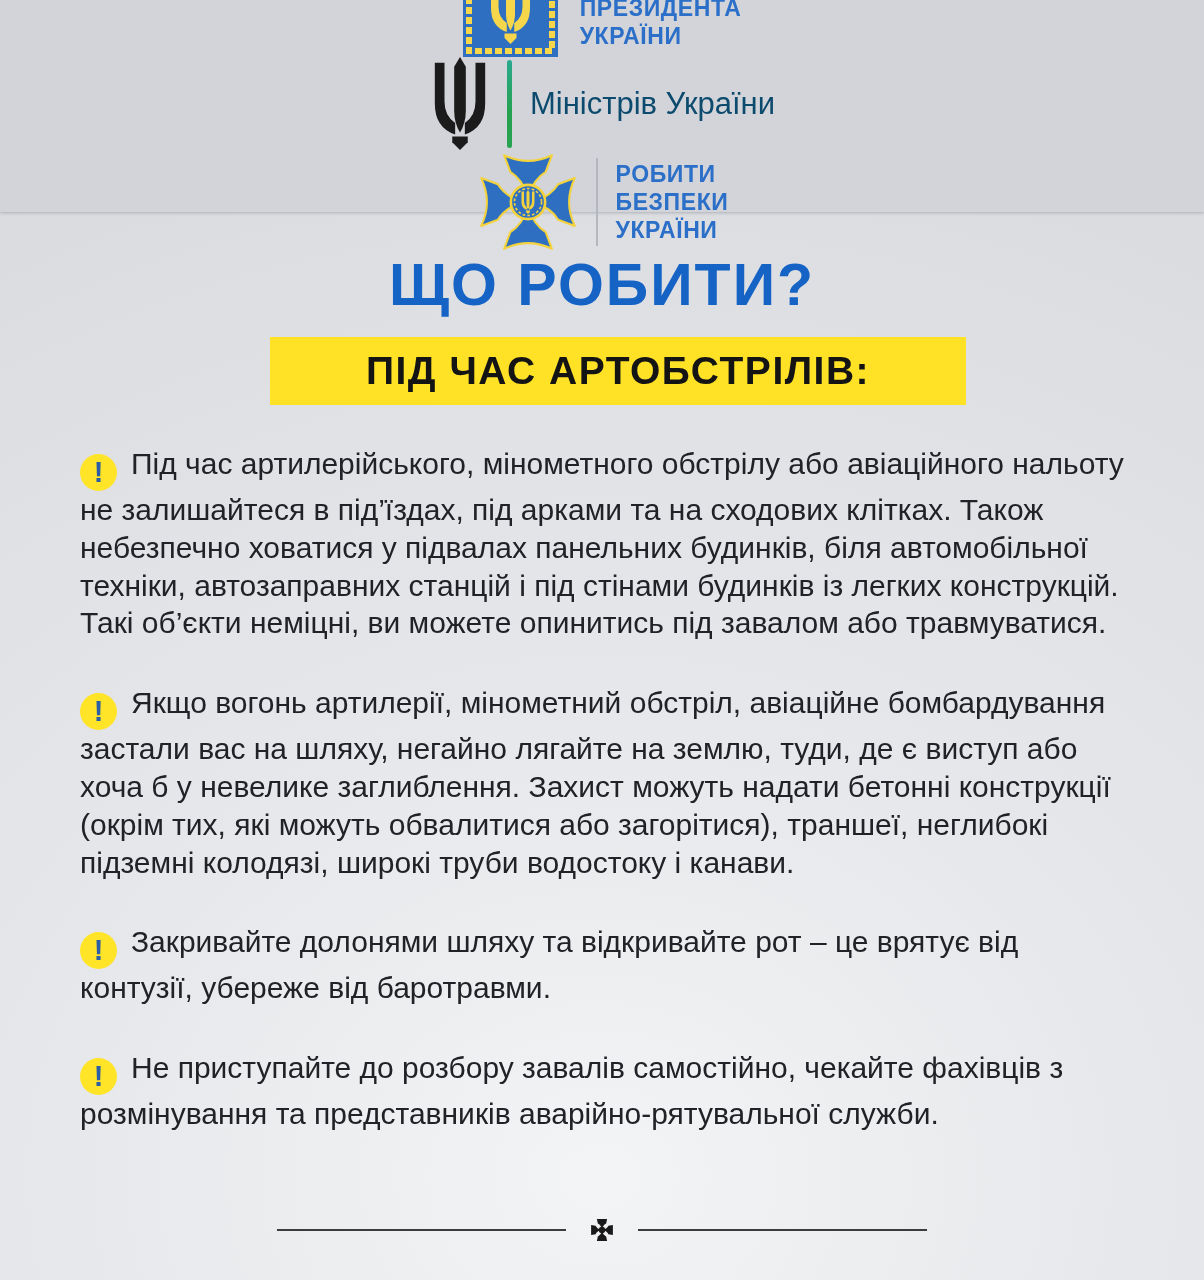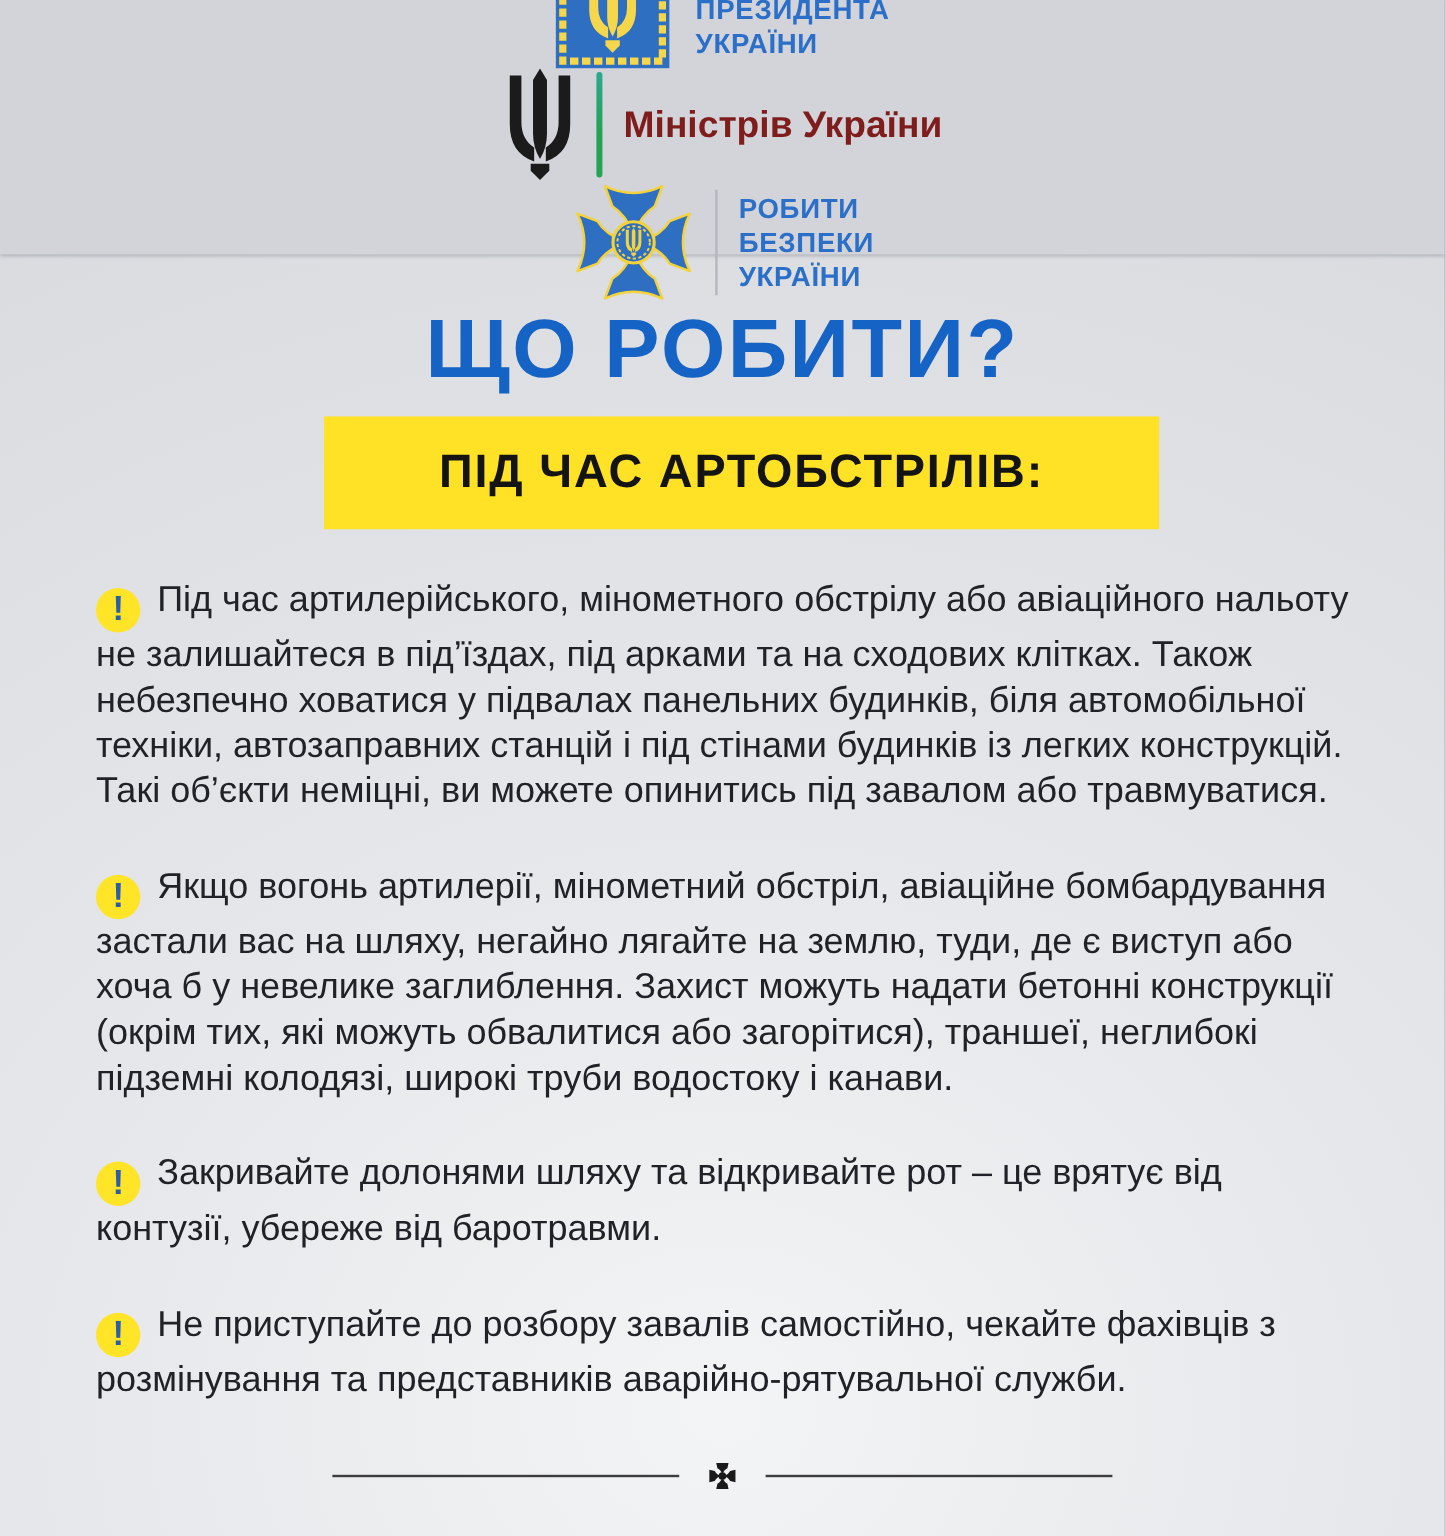--- a/index.html
+++ b/index.html
@@ -25,35 +25,35 @@
     font-weight:bold;font-size:23px;line-height:28px;
     color:#2b6fc8;letter-spacing:.6px;white-space:nowrap;
   }
   .logo.president svg.emblem{margin-right:22px;}
   .logo.cabinet svg.trident{margin-right:16px;}
   .vdiv-green{width:5px;height:88px;border-radius:3px;
     background:linear-gradient(180deg,#2aa98f 0%,#24a24f 60%,#27a351 100%);
     margin-right:18px;}
   .vdiv-gray{width:2px;height:88px;background:#b4b7be;margin:0 18px 0 16px;}
   .cab-line1{font-size:31px;line-height:35px;color:#4a8ed0;font-weight:normal;}
-  .cab-line2{font-size:31px;line-height:35px;color:#7f1d1d;font-weight:bold;}
+  .cab-line2{font-size:31px;line-height:35px;color:#0c4a6e;font-weight:normal;}
   .logo.sbu svg.emblem{margin-right:0;}
   
   .title{
     margin:256px 0 0 0;padding-top:0;
     text-align:center;
-    font-size:69px;line-height:1;
+    font-size:59px;line-height:1;
     font-weight:bold;letter-spacing:2px;
     color:#1563c5;
   }
   .subtitle-wrap{text-align:center;margin-top:22px;}
   .subtitle{
     display:inline-block;min-width:612px;
     background:#ffe226;
-    padding:25px 42px;
+    padding:12px 42px;
     font-size:39px;font-weight:bold;letter-spacing:1.5px;
     color:#141414;text-align:center;margin-left:32px;
   }
   
   .bullets{margin:40px 78px 0 80px;}
   .bullet{
     margin:0 0 42px 0;
     font-size:30px;line-height:1.26;
     color:#212227;
   }

